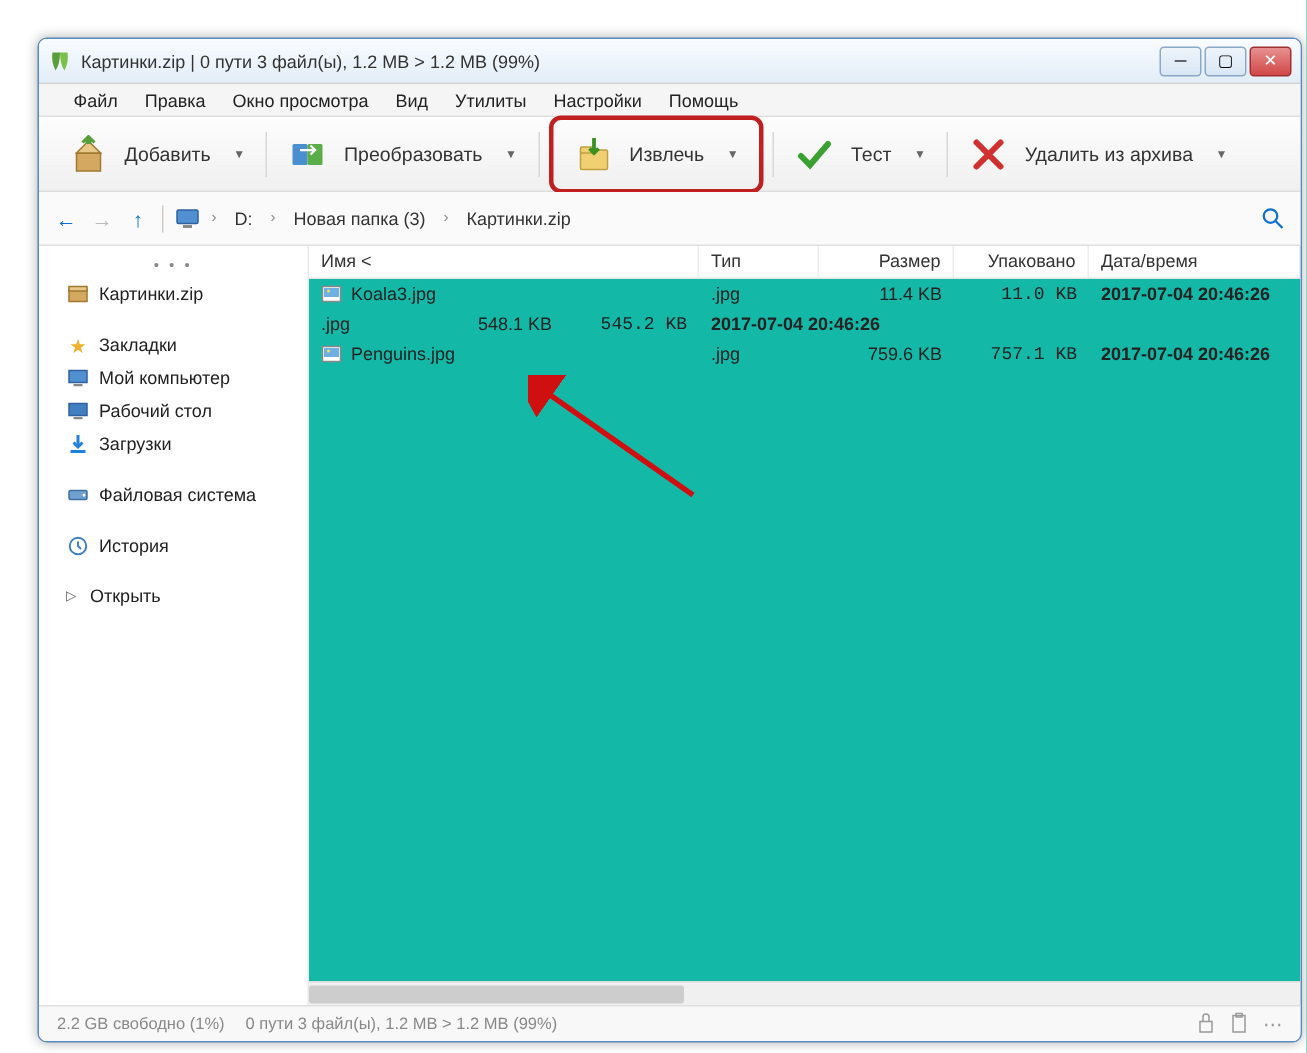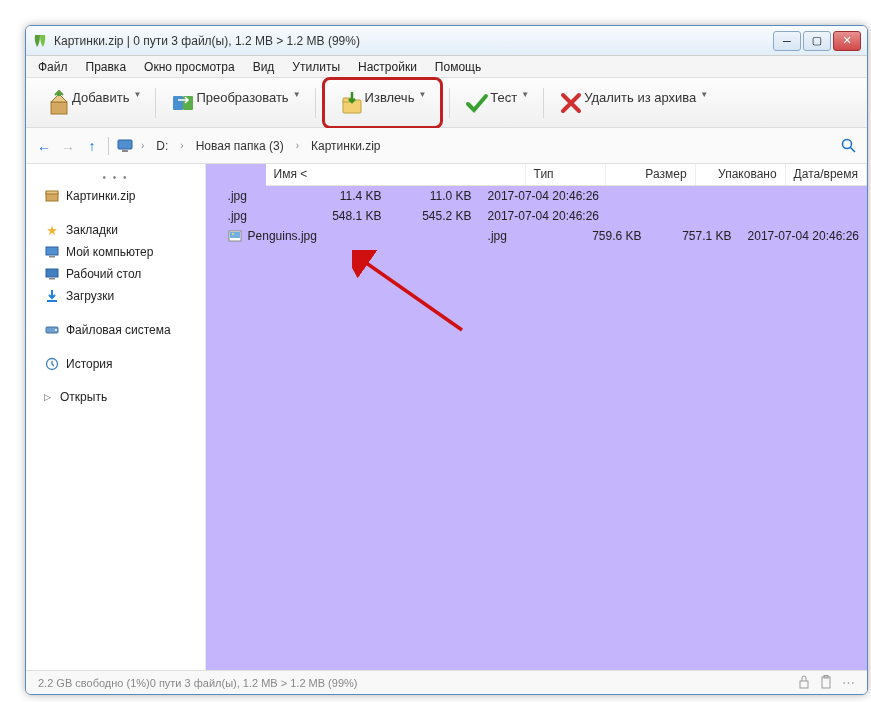--- a/index.html
+++ b/index.html
@@ -7,25 +7,25 @@
     
     .window-frame { width: 843px; height: 670px; margin: 25px; border: 1px solid #5a8bc0; border-radius: 6px; background: #fff; box-shadow: 0 0 8px rgba(0,0,0,0.3); overflow: hidden; display: flex; flex-direction: column; }
     
     .titlebar { height: 30px; background: linear-gradient(to bottom, #f9fcff, #e2edf7); display: flex; align-items: center; padding: 0 6px; border-bottom: 1px solid #d0d0d0; }
     .titlebar-icon { width: 16px; height: 16px; margin-right: 6px; }
     .titlebar-text { font-size: 12px; color: #333; flex: 1; }
     .win-controls { display: flex; gap: 0; }
     .win-btn { width: 28px; height: 20px; border: 1px solid #8aa8c8; background: linear-gradient(to bottom, #eef4fb, #d8e6f4); border-radius: 3px; display: flex; align-items: center; justify-content: center; font-size: 11px; cursor: pointer; margin-left: 2px; }
     .win-btn.close { background: linear-gradient(to bottom, #e89090, #d04848); border-color: #a03030; color: #fff; }
     
-    .menubar { height: 22px; background: #f5f5f5; display: flex; align-items: center; padding: 0 4px; gap: 2px; border-bottom: 1px solid #e0e0e0; font-size: 12px; }
+    .menubar { height: 22px; background: #f5f5f5; display: flex; align-items: center; padding: 0 15px; gap: 2px; border-bottom: 1px solid #e0e0e0; font-size: 12px; }
     .menu-item { padding: 2px 8px; cursor: pointer; color: #222; }
     
     .toolbar { height: 50px; background: linear-gradient(to bottom, #fdfdfd, #f0f0f0); display: flex; align-items: center; padding: 0 12px; gap: 4px; border-bottom: 1px solid #dcdcdc; }
-    .tool-btn { display: flex; align-items: flex-start; gap: 0; padding: 6px 8px; cursor: pointer; border-radius: 3px; font-size: 13px; color: #333; }
+    .tool-btn { display: flex; align-items: center; gap: 11px; padding: 6px 8px; cursor: pointer; border-radius: 3px; font-size: 13px; color: #333; }
     .tool-icon { width: 26px; height: 26px; display: flex; align-items: center; justify-content: center; }
     .tool-chevron { font-size: 8px; color: #666; margin-left: 4px; }
     .tool-sep { width: 1px; height: 30px; background: #d8d8d8; margin: 0 2px; }
     
     .highlight-extract { border: 3px solid #c02020; border-radius: 8px; padding: 4px 6px; }
     
     .pathbar { height: 36px; background: #fafafa; display: flex; align-items: center; padding: 0 10px; gap: 8px; border-bottom: 1px solid #e0e0e0; font-size: 12px; }
     .nav-btn { width: 16px; height: 16px; cursor: pointer; color: #1070d0; display: flex; align-items: center; justify-content: center; font-size: 14px; }
     .nav-btn.disabled { color: #bbb; }
     .path-sep-v { width: 1px; height: 18px; background: #ccc; }
@@ -36,43 +36,43 @@
     .main-area { flex: 1; display: flex; overflow: hidden; }
     
     .sidebar { width: 180px; background: #fff; border-right: 1px solid #e8e8e8; padding: 6px 0; font-size: 12px; overflow-y: auto; }
     .side-dots { text-align: center; color: #888; padding: 2px 0; font-size: 10px; letter-spacing: 2px; }
     .side-item { display: flex; align-items: center; gap: 6px; padding: 3px 18px; cursor: pointer; color: #222; }
     .side-item.indent { }
     .side-group { margin-top: 12px; }
     .side-icon { width: 16px; height: 16px; display: flex; align-items: center; justify-content: center; font-size: 13px; }
     .tri { font-size: 9px; color: #666; width: 10px; }
     
-    .filepane { flex: 1; background: #c4b5fd; display: flex; flex-direction: column; overflow: hidden; align-items: flex-end; }
+    .filepane { flex: 1; background: #14b8a6; display: flex; flex-direction: column; overflow: hidden; }
     .cols { display: flex; height: 22px; background: #fff; border-bottom: 1px solid #e4e4e4; font-size: 12px; color: #333; }
     .col { padding: 3px 8px; border-right: 1px solid #eee; text-align: left; }
     .col.name { width: 260px; }
     .col.type { width: 80px; }
     .col.size { width: 90px; text-align: right; }
     .col.packed { width: 90px; text-align: right; }
     .col.date { flex: 1; }
     
     .rows { flex: 1; overflow-y: auto; overflow-x: auto; }
     .row { display: flex; height: 20px; font-size: 12px; color: #222; align-items: center; }
     .cell { padding: 2px 8px; white-space: nowrap; overflow: hidden; }
     .cell.name { width: 260px; display: flex; align-items: center; gap: 6px; }
     .cell.type { width: 80px; }
     .cell.size { width: 90px; text-align: right; }
-    .cell.packed { width: 90px; text-align: right; }
-    .cell.date { flex: 1; }
+    .cell.packed { width: 90px; text-align: right; font-family: Liberation Mono, monospace; }
+    .cell.date { flex: 1; font-weight: bold; }
     .file-ic { width: 14px; height: 14px; }
     
     .hscroll { height: 16px; background: #f0f0f0; border-top: 1px solid #dcdcdc; position: relative; }
     .hthumb { position: absolute; left: 0; top: 2px; width: 250px; height: 12px; background: #cdcdcd; border-radius: 2px; }
     
-    .statusbar { height: 24px; background: #f8f8f8; border-top: 1px solid #e0e0e0; display: flex; align-items: center; padding: 0 12px; font-size: 11px; color: #888; }
+    .statusbar { height: 24px; background: #f8f8f8; border-top: 1px solid #e0e0e0; display: flex; align-items: center; padding: 0 12px; font-size: 11px; color: #888; gap: 14px; }
     .status-icons { margin-left: auto; display: flex; gap: 10px; color: #999; font-size: 13px; }
     
     .arrow-annotation { position: absolute; left: 352px; top: 250px; pointer-events: none; }
     
     svg { display: block; }
   </style>
 </head>
 <body>
 
 <div class="window-frame">
@@ -270,20 +270,30 @@
     <div class="filepane">
       <div class="cols">
         <div class="col name">Имя &lt;</div>
         <div class="col type">Тип</div>
         <div class="col size">Размер</div>
         <div class="col packed">Упаковано</div>
         <div class="col date">Дата/время</div>
       </div>
       <div class="rows">
         <div class="row">
+          <div class="cell name">
+              <span class="file-ic">
+                <svg width="14" height="14" viewBox="0 0 14 14">
+                  <rect x="1" y="2" width="12" height="10" fill="#fff" stroke="#888"></rect>
+                  <rect x="2" y="3" width="10" height="6" fill="#70b0e0"></rect>
+                  <circle cx="5" cy="5" r="1" fill="#f0e060"></circle>
+                </svg>
+              </span>
+              <span>Koala3.jpg</span>
+            </div>
           <div class="cell type">.jpg</div>
           <div class="cell size">11.4 KB</div>
           <div class="cell packed">11.0 KB</div>
           <div class="cell date">2017-07-04 20:46:26</div>
         </div>
         <div class="row">
           <div class="cell type">.jpg</div>
           <div class="cell size">548.1 KB</div>
           <div class="cell packed">545.2 KB</div>
           <div class="cell date">2017-07-04 20:46:26</div>

